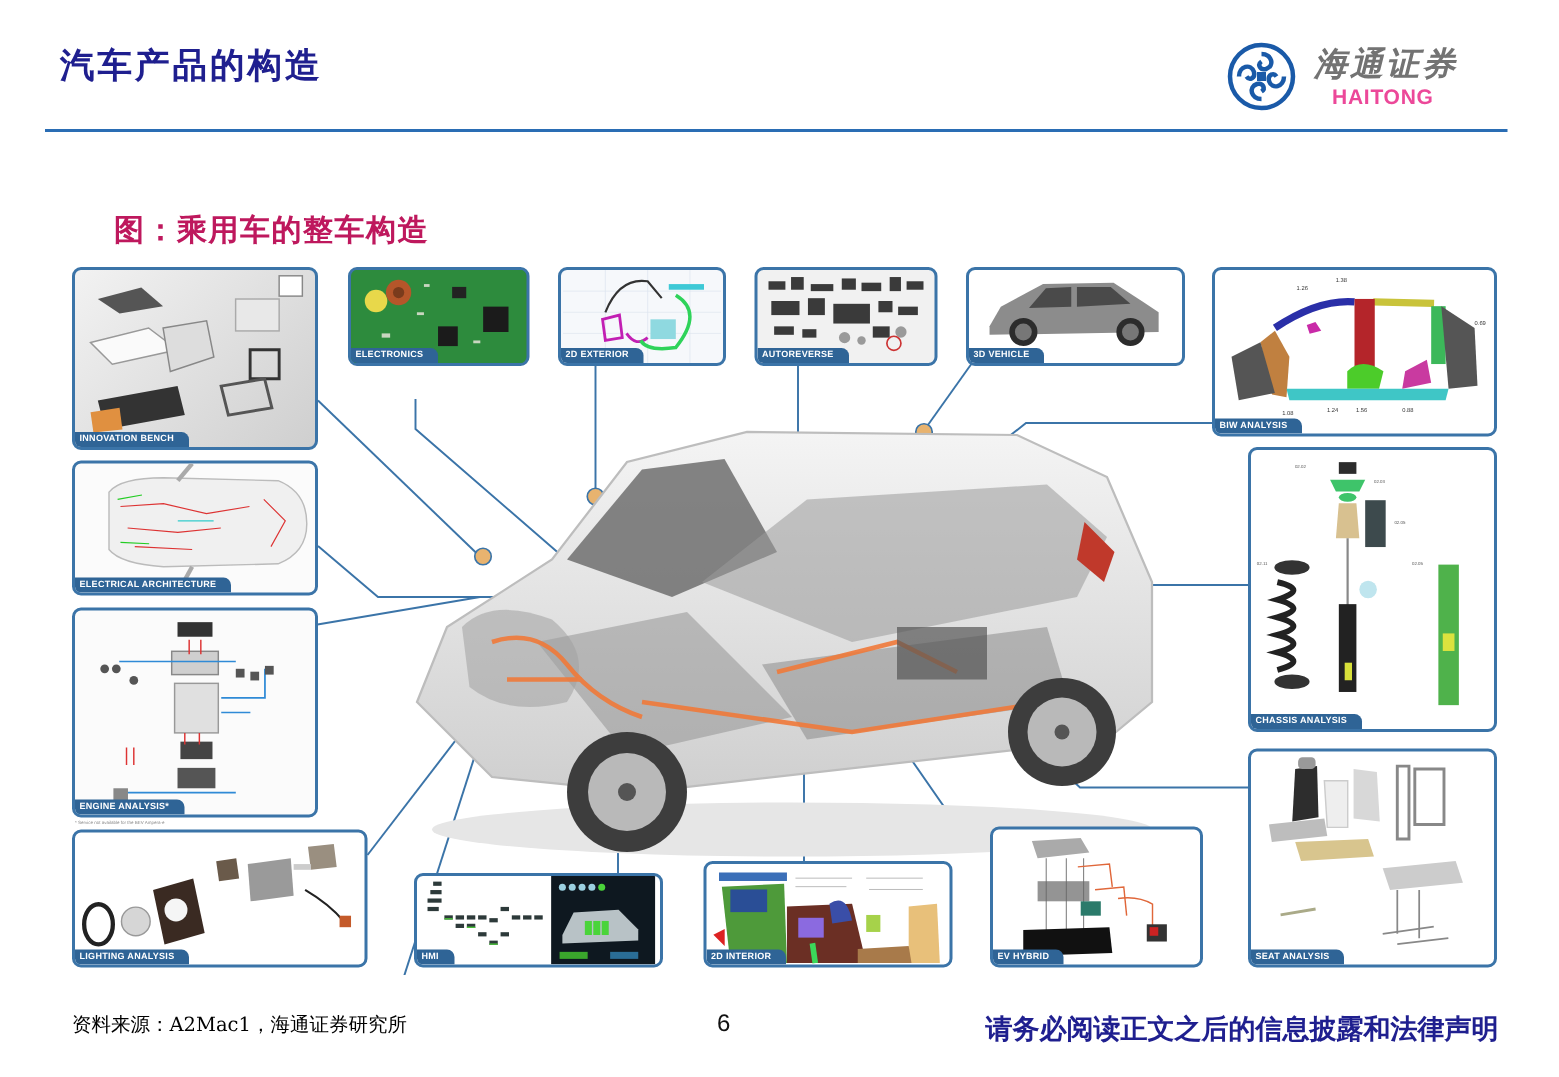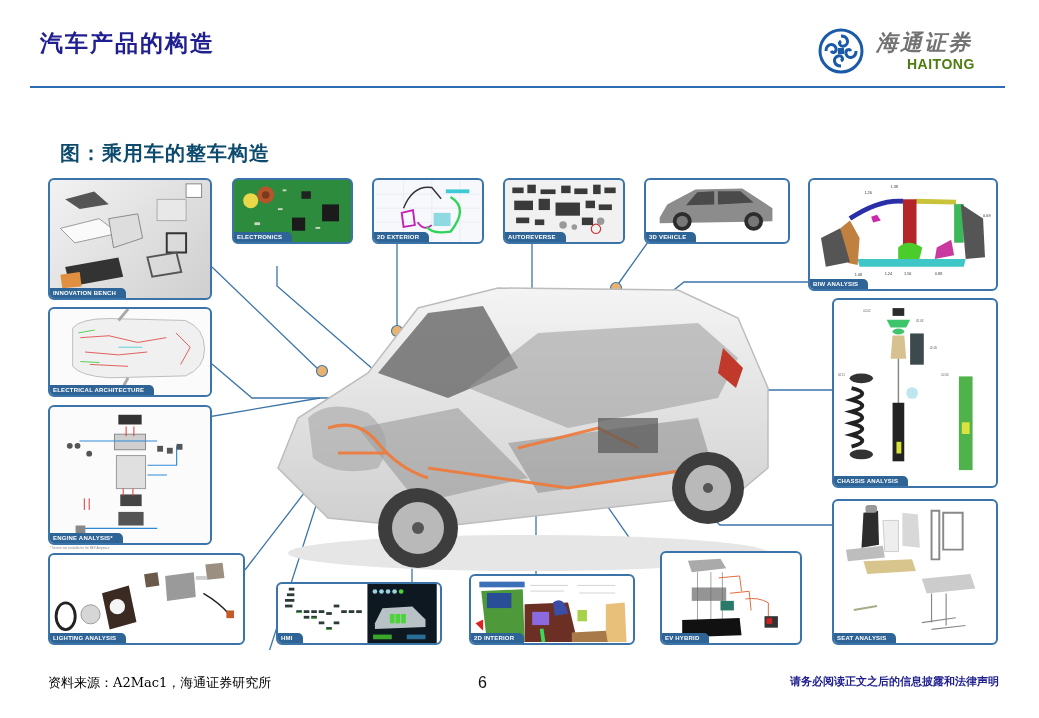--- a/index.html
+++ b/index.html
@@ -5,36 +5,36 @@
   * { box-sizing: border-box; margin: 0; padding: 0; }
   html, body { width: 1039px; height: 718px; background: #ffffff; overflow: hidden; }
   body { position: relative; font-family: "DejaVu Serif", serif; }
 
   .title { position: absolute; left: 40px; top: 28px; font-size: 23px; color: #1f1f8f; font-family: "DejaVu Serif", serif; font-weight: bold; letter-spacing: 2px; }
   .header-rule { position: absolute; left: 30px; top: 86px; width: 975px; height: 2px; background: #2a6db4; }
 
   .logo { position: absolute; left: 818px; top: 26px; width: 190px; height: 52px; }
   .logo-mark { position: absolute; left: 0; top: 2px; width: 46px; height: 46px; }
   .logo-cn { position: absolute; left: 58px; top: 2px; font-size: 22px; color: #737373; font-family: "DejaVu Serif", serif; font-weight: bold; font-style: italic; letter-spacing: 2px; }
-  .logo-en { position: absolute; left: 70px; top: 30px; font-size: 14px; color: #4d7c0f; font-family: "Liberation Sans", sans-serif; font-weight: bold; letter-spacing: 0.5px; margin-left: 19px; }
-
-  .fig-caption { position: absolute; left: 60px; top: 140px; font-size: 20px; color: #0c4a6e; font-family: "DejaVu Serif", serif; font-weight: bold; letter-spacing: 1px; }
+  .logo-en { position: absolute; left: 70px; top: 30px; font-size: 14px; color: #ec4899; font-family: "Liberation Sans", sans-serif; font-weight: bold; letter-spacing: 0.5px; }
+
+  .fig-caption { position: absolute; left: 76px; top: 140px; font-size: 20px; color: #be185d; font-family: "DejaVu Serif", serif; font-weight: bold; letter-spacing: 1px; }
 
   .figure { position: absolute; left: 0; top: 170px; width: 1039px; height: 480px; }
   .connectors { position: absolute; left: 0; top: 0; width: 1039px; height: 480px; }
 
   .panel { position: absolute; border: 2px solid #3b74a8; border-radius: 6px; background: #f7f7f7; overflow: hidden; }
   .panel .art { position: absolute; left: 0; top: 0; width: 100%; height: 100%; }
   .panel .tag { position: absolute; left: 0; bottom: 0; background: #2f6496; color: #ffffff; font-family: "Liberation Sans", sans-serif; font-weight: bold; font-size: 6px; padding: 2px 10px 2px 3px; border-top-right-radius: 5px; letter-spacing: 0.2px; white-space: nowrap; }
 
   .car { position: absolute; left: 268px; top: 108px; width: 510px; height: 300px; }
 
   .footer-source { position: absolute; left: 48px; top: 674px; font-size: 13px; color: #000000; font-family: "DejaVu Serif", serif; }
   .footer-page { position: absolute; left: 478px; top: 674px; font-size: 16px; color: #111; font-family: "Liberation Sans", sans-serif; }
-  .footer-legal { position: absolute; right: 40px; top: 674px; font-size: 11px; color: #1f1f8f; font-family: "DejaVu Serif", serif; font-weight: bold; }
+  .footer-legal { position: absolute; right: 40px; top: 674px; font-size: 18px; color: #1f1f8f; font-family: "DejaVu Serif", serif; font-weight: bold; }
   .engine-note { position: absolute; left: 50px; top: 546px; font-size: 3px; color: #888; font-family: "Liberation Sans", sans-serif; }
 </style>
 </head>
 <body>
 
 <div class="title">汽车产品的构造</div>
 
 <div class="logo">
   <svg class="logo-mark" viewBox="0 0 46 46">
     <circle cx="23" cy="23" r="21" fill="none" stroke="#1a5aa8" stroke-width="3"></circle>

